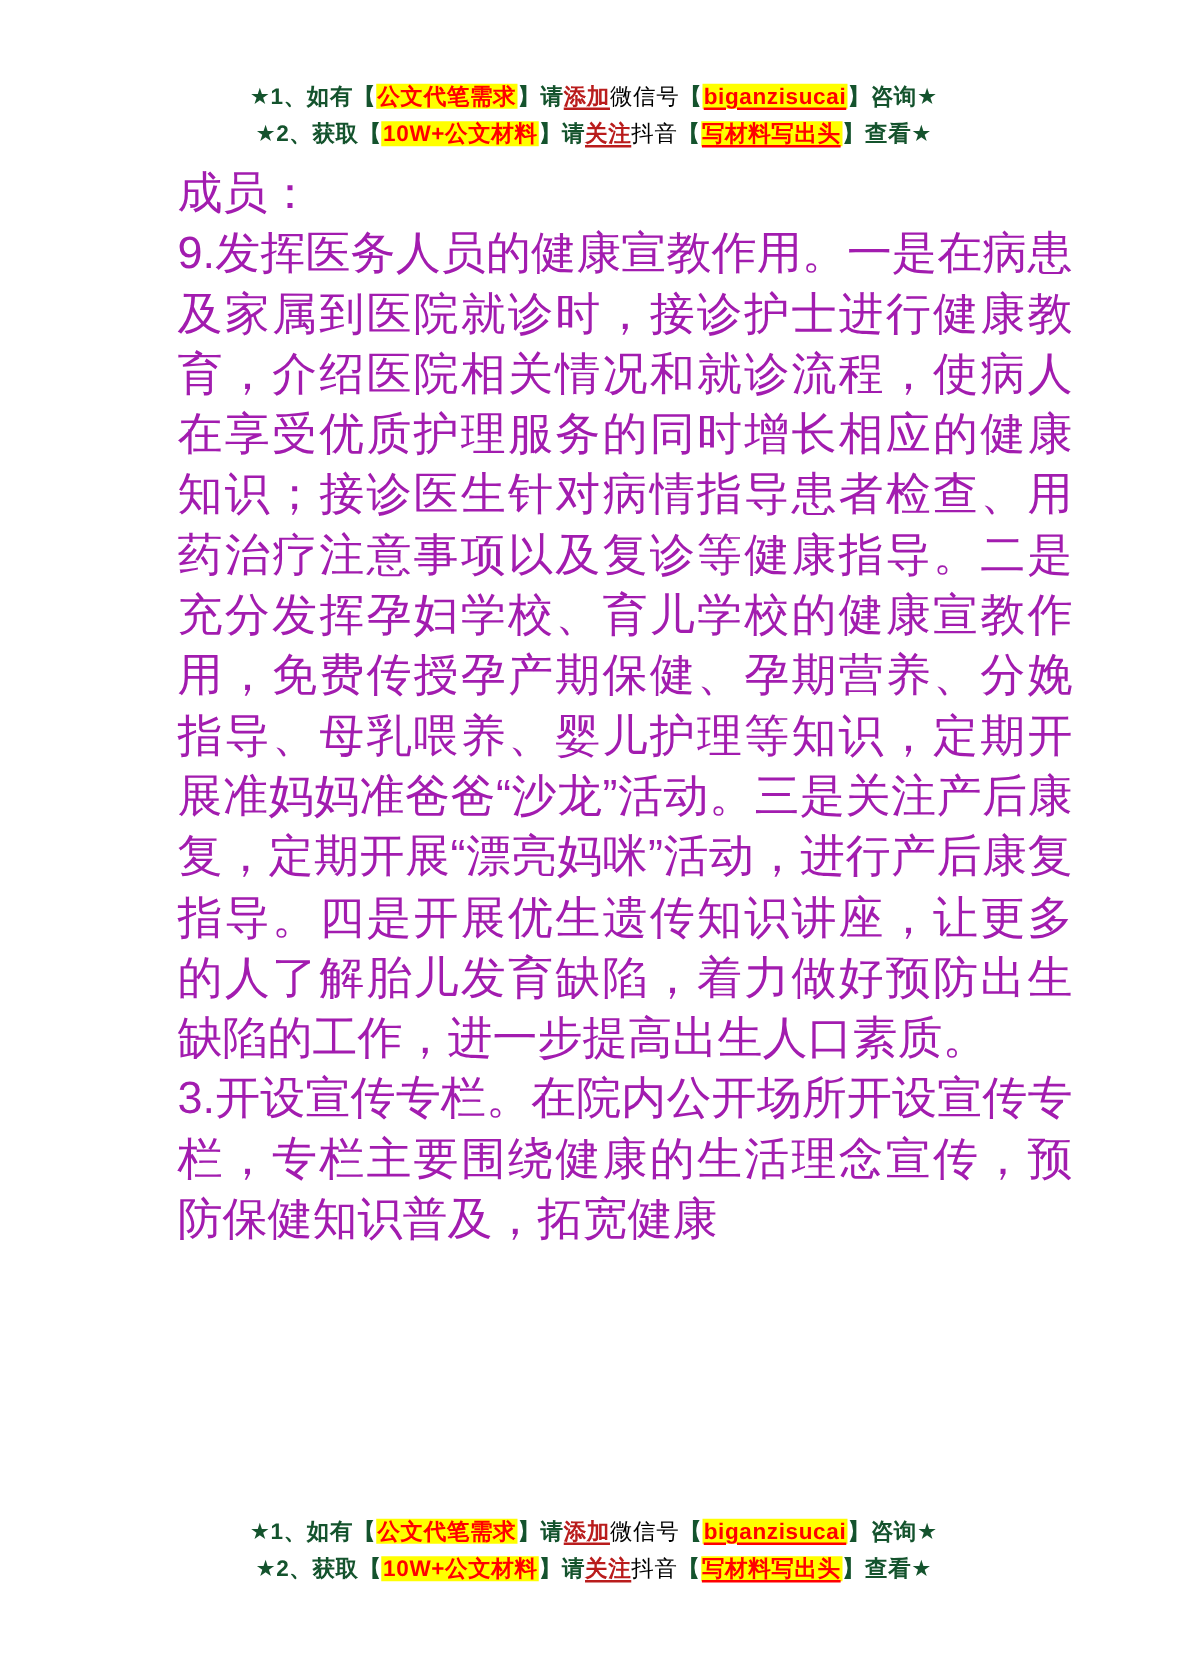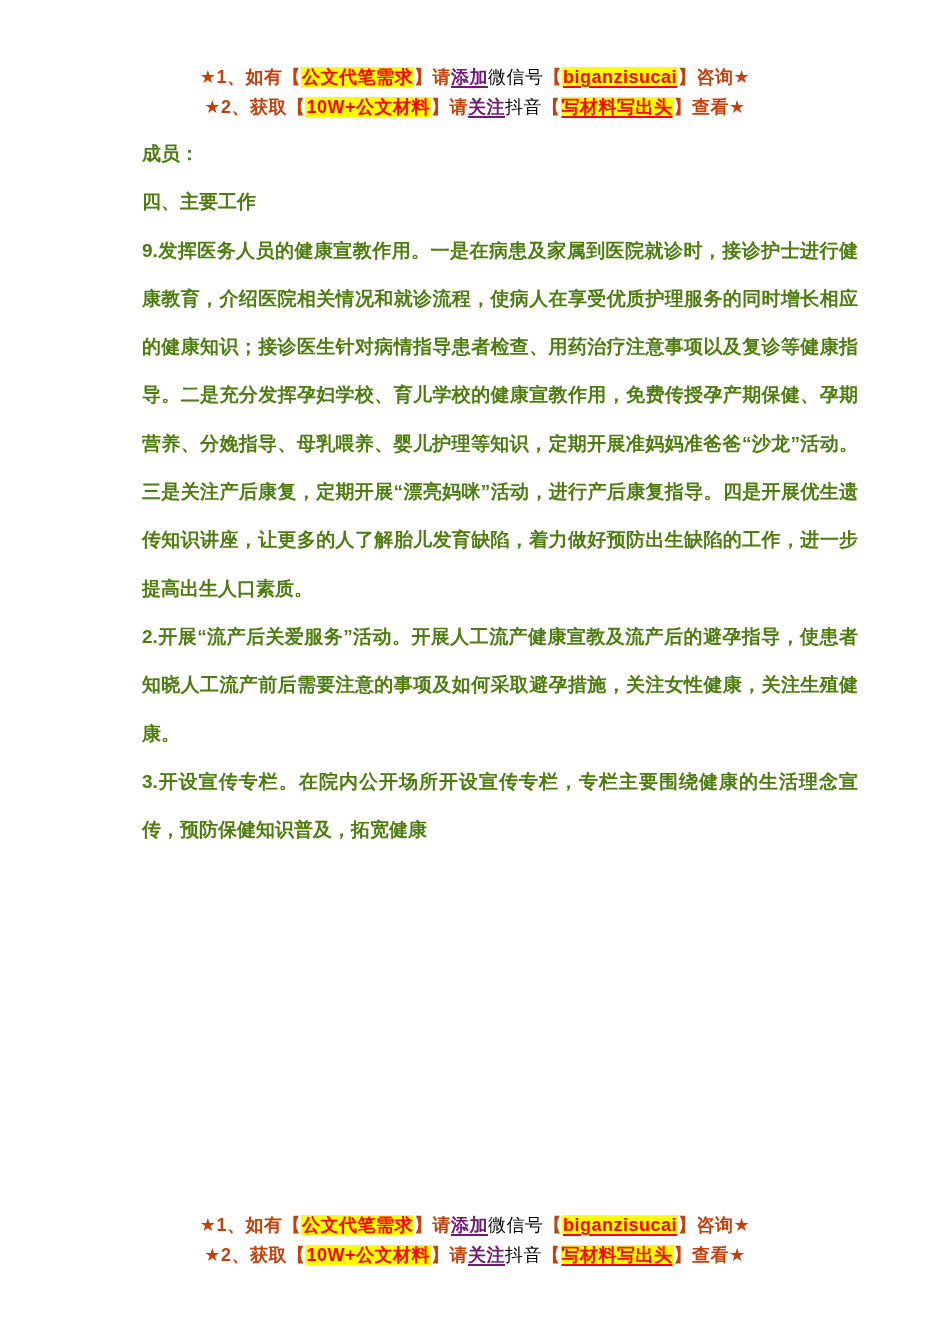--- a/index.html
+++ b/index.html
@@ -26,24 +26,24 @@
   }
   .promo-top    { top: 62px; }
   .promo-bottom { top: 1210px; }
   .promo-line {
     font-size: 18px;
     line-height: 30px;
     font-weight: bold;
     letter-spacing: 0.5px;
     white-space: nowrap;
   }
-  .seg-b  { font-weight: bold; color: #c2410c; }
+  .seg-b  { font-weight: bold; color: #14532d; }
   .seg-n  { font-weight: normal; color: #000000; margin-top: 32px; }
   .seg-bu {
-    font-weight: bold; color: #701a75;
+    font-weight: bold; color: #b91c1c;
     text-decoration: underline;
     text-decoration-thickness: 2px;
     text-underline-offset: 3px;
   }
   .seg-rh {
     font-weight: bold;
     color: var(--promo-red, #ff0000);
     background: var(--promo-yellow, #ffff00);
     padding: 0 1px;
     text-align: right;
@@ -62,44 +62,42 @@
 
   
   .doc-body {
     position: absolute;
     left: 142px;
     top: 130px;
     width: 716px;
   }
   .doc-body p {
     margin: 0;
-    font-size: 19px;
+    font-size: 36px;
     line-height: 48.3px;
     text-align: justify;
     text-justify: inter-ideograph;
-    font-weight: 700;
-    color: #4d7c0f;
+    font-weight: 400;
+    color: #a21caf;
     word-break: break-all;
   }
 </style>
 </head>
 <body style="background: rgb(255, 255, 255);">
 
 <div class="page">
 
   <div class="promo promo-top">
     <div class="promo-line"><span class="seg-b">★1、如有【</span><span class="seg-rh">公文代笔需求</span><span class="seg-b">】请</span><span class="seg-bu">添加</span><span class="seg-n">微信号</span><span class="seg-b">【</span><span class="seg-rhu">biganzisucai</span><span class="seg-b">】咨询★</span></div>
     <div class="promo-line"><span class="seg-b">★2、获取【</span><span class="seg-rh">10W+公文材料</span><span class="seg-b">】请</span><span class="seg-bu">关注</span><span class="seg-n">抖音</span><span class="seg-b">【</span><span class="seg-rhu">写材料写出头</span><span class="seg-b">】查看★</span></div>
   </div>
 
   <div class="doc-body">
       <p>成员：</p>
-      <p>四、主要工作</p>
       <p>9.发挥医务人员的健康宣教作用。一是在病患及家属到医院就诊时，接诊护士进行健康教育，介绍医院相关情况和就诊流程，使病人在享受优质护理服务的同时增长相应的健康知识；接诊医生针对病情指导患者检查、用药治疗注意事项以及复诊等健康指导。二是充分发挥孕妇学校、育儿学校的健康宣教作用，免费传授孕产期保健、孕期营养、分娩指导、母乳喂养、婴儿护理等知识，定期开展准妈妈准爸爸“沙龙”活动。三是关注产后康复，定期开展“漂亮妈咪”活动，进行产后康复指导。四是开展优生遗传知识讲座，让更多的人了解胎儿发育缺陷，着力做好预防出生缺陷的工作，进一步提高出生人口素质。</p>
-      <p>2.开展“流产后关爱服务”活动。开展人工流产健康宣教及流产后的避孕指导，使患者知晓人工流产前后需要注意的事项及如何采取避孕措施，关注女性健康，关注生殖健康。</p>
       <p>3.开设宣传专栏。在院内公开场所开设宣传专栏，专栏主要围绕健康的生活理念宣传，预防保健知识普及，拓宽健康</p>
     </div>
 
   <div class="promo promo-bottom">
     <div class="promo-line"><span class="seg-b">★1、如有【</span><span class="seg-rh">公文代笔需求</span><span class="seg-b">】请</span><span class="seg-bu">添加</span><span class="seg-n">微信号</span><span class="seg-b">【</span><span class="seg-rhu">biganzisucai</span><span class="seg-b">】咨询★</span></div>
     <div class="promo-line"><span class="seg-b">★2、获取【</span><span class="seg-rh">10W+公文材料</span><span class="seg-b">】请</span><span class="seg-bu">关注</span><span class="seg-n">抖音</span><span class="seg-b">【</span><span class="seg-rhu">写材料写出头</span><span class="seg-b">】查看★</span></div>
   </div>
 
 </div>
 

